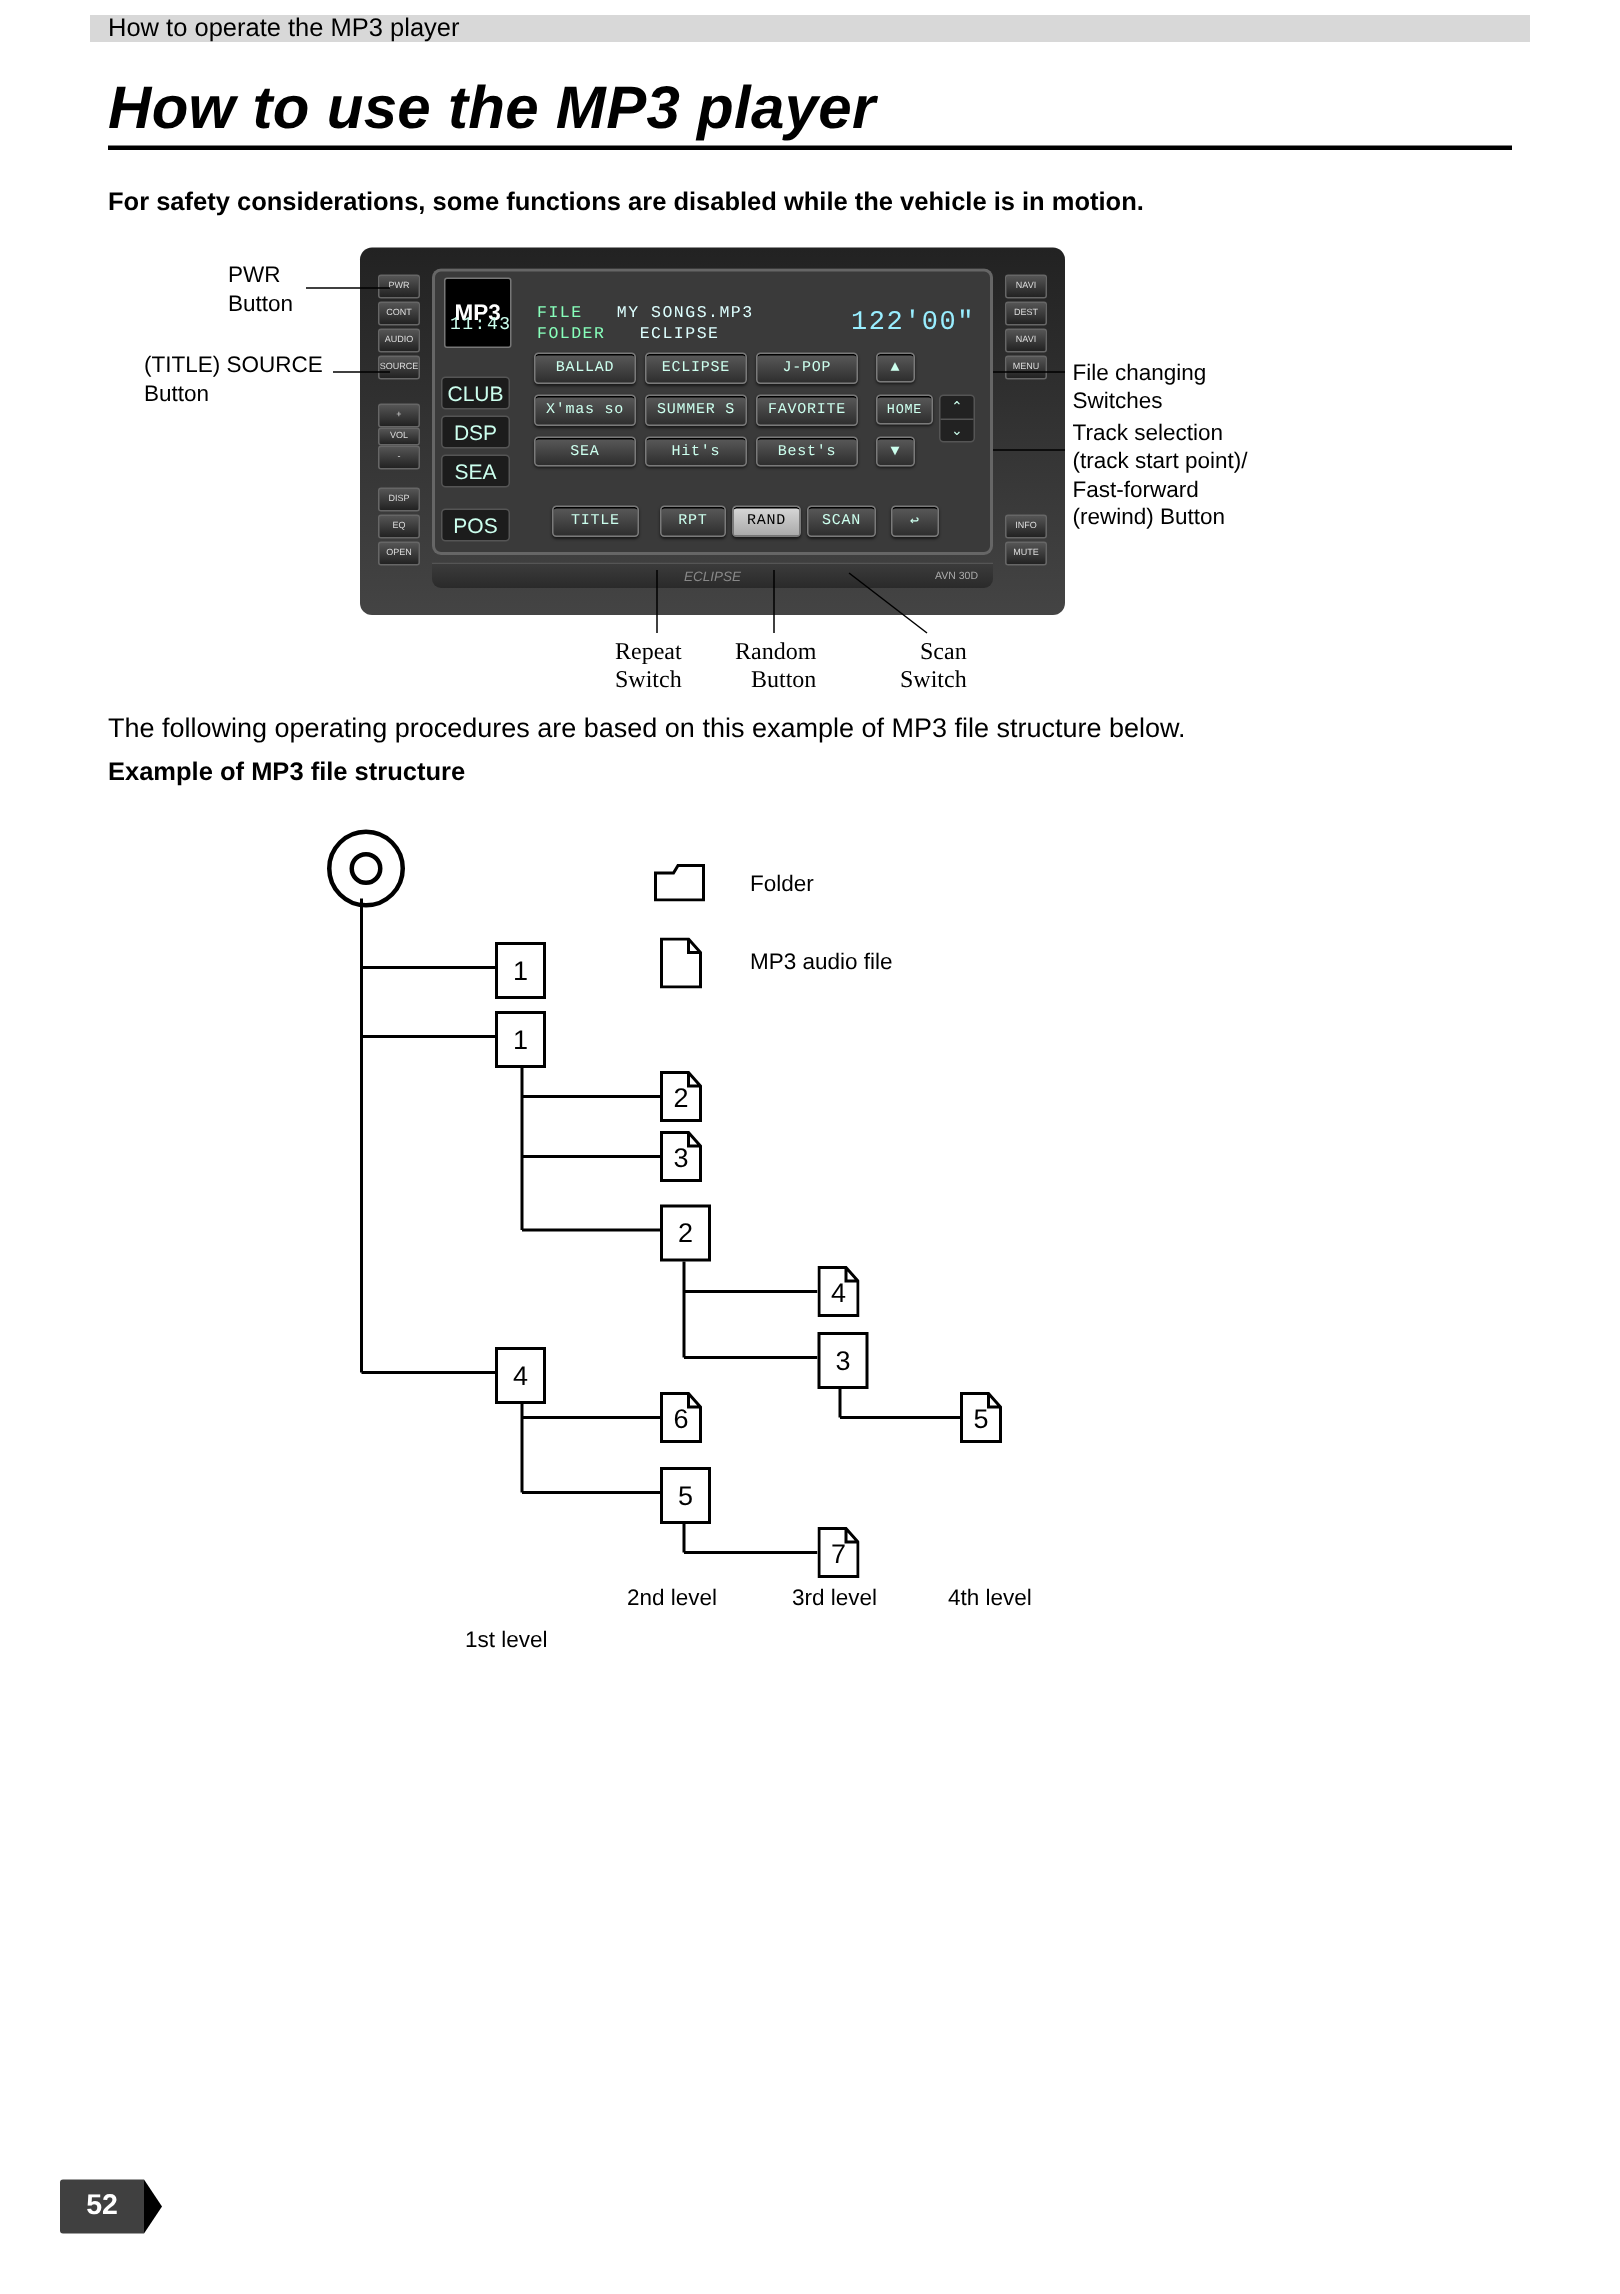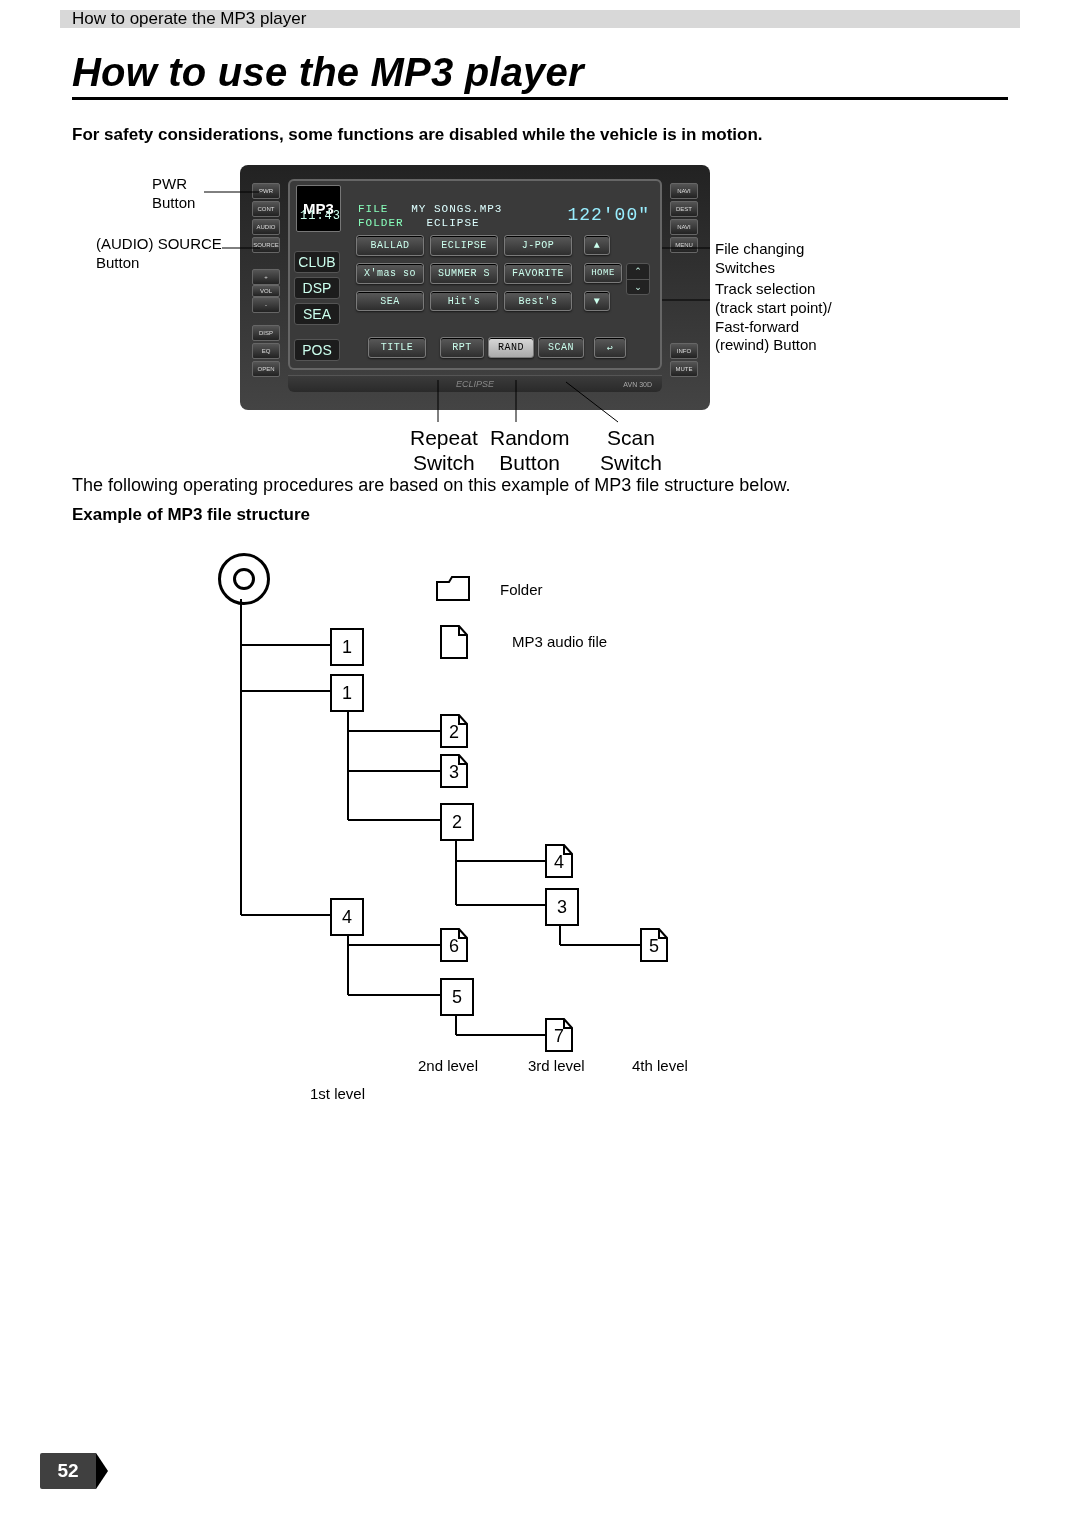--- a/index.html
+++ b/index.html
@@ -27,21 +27,21 @@
   .btn3d.small{height:18px;}
   .side-label{position:absolute;width:44px;height:20px;background:#1c1c1c;color:#cfe;font-family:Liberation Sans, sans-serif;font-size:14px;display:flex;align-items:center;justify-content:center;border-radius:3px;border:1px solid #555;}
   .hw-btn{position:absolute;width:26px;height:14px;background:linear-gradient(#555,#222);border:1px solid #666;border-radius:2px;display:flex;align-items:center;justify-content:center;color:#ddd;font-size:6px;font-family:Arial;}
   .arrow-pad{position:absolute;width:22px;height:30px;background:#222;border:1px solid #555;border-radius:3px;display:flex;flex-direction:column;}
   .arrow-pad div{flex:1;display:flex;align-items:center;justify-content:center;color:#cfe;font-size:9px;}
   .arrow-pad div:first-child{border-bottom:1px solid #555;}
   .brand-strip{position:absolute;left:48px;right:48px;bottom:18px;height:16px;display:flex;align-items:center;justify-content:center;color:#888;font-size:9px;font-style:italic;background:linear-gradient(#3b3b3b,#2a2a2a);border-radius:0 0 6px 6px;border-top:1px solid #555;}
   .brand-strip .model{position:absolute;right:10px;font-style:normal;font-size:7px;color:#aaa;}
   
   .callout{position:absolute;font-size:15px;line-height:1.25;color:#000;}
-  .switch-label{position:absolute;font-size:21px;line-height:1.2;text-align:center;}
+  .switch-label{position:absolute;font-size:16px;line-height:1.2;text-align:right;font-family:Liberation Serif, serif;}
   
   .para{position:absolute;left:72px;right:72px;top:475px;font-size:18px;}
   .subhead{position:absolute;left:72px;top:505px;font-size:17px;font-weight:700;}
   
   .struct{position:absolute;left:200px;top:545px;width:560px;height:530px;}
   .lvl-label{position:absolute;font-size:15px;}
   .node-rect{position:absolute;width:30px;height:34px;border:2px solid #000;background:#fff;display:flex;align-items:center;justify-content:center;font-size:18px;}
   .file-node{position:absolute;width:28px;height:34px;background:#fff;}
   .file-node svg{position:absolute;inset:0;}
   .file-num{position:absolute;width:100%;text-align:center;top:8px;font-size:18px;}
@@ -168,21 +168,21 @@
     <div class="btn3d" style="left:306px;top:158px;width:30px">↩</div>
   </div>
   <div class="brand-strip">
     <span>ECLIPSE</span>
     <span class="model">AVN 30D</span>
   </div>
 </div>
 
 <div class="callout" style="left:152px;top:175px;white-space:pre">PWR
 Button</div>
-<div class="callout" style="left:96px;top:235px;white-space:pre">(AUDIO) SOURCE
+<div class="callout" style="left:96px;top:235px;white-space:pre">(TITLE) SOURCE
 Button</div>
 <div class="callout" style="left:715px;top:240px;white-space:pre">File changing
 Switches</div>
 <div class="callout" style="left:715px;top:280px;white-space:pre">Track selection
 (track start point)/
 Fast-forward
 (rewind) Button</div>
 
 <div class="switch-label" style="left:410px;top:425px;white-space:pre">Repeat
 Switch</div>
@@ -213,21 +213,21 @@
         <path d="M1 7 h12 l3 -5 h17 v23 h-32 z" fill="#fff" stroke="#000" stroke-width="2"></path>
       </svg>
   </div>
   <div class="legend-text" style="left:300px;top:36px">Folder</div>
 
   <div class="file-node" style="left:240px;top:80px">
     <svg viewBox="0 0 28 34">
         <path d="M1 1 h18 l8 9 v23 h-26 z M19 1 v9 h8" fill="#fff" stroke="#000" stroke-width="2"></path>
       </svg>
   </div>
-  <div class="legend-text" style="left:312px;top:88px">MP3 audio file</div>
+  <div class="legend-text" style="left:300px;top:88px">MP3 audio file</div>
 
   <div class="disc-outer" style="left:18px;top:8px">
       <div class="disc-inner"></div>
     </div>
 
   <svg class="lines" width="560" height="530">
     <g stroke="#000" stroke-width="2" fill="none">
 
       <line x1="41" y1="54" x2="41" y2="370"></line>
 

